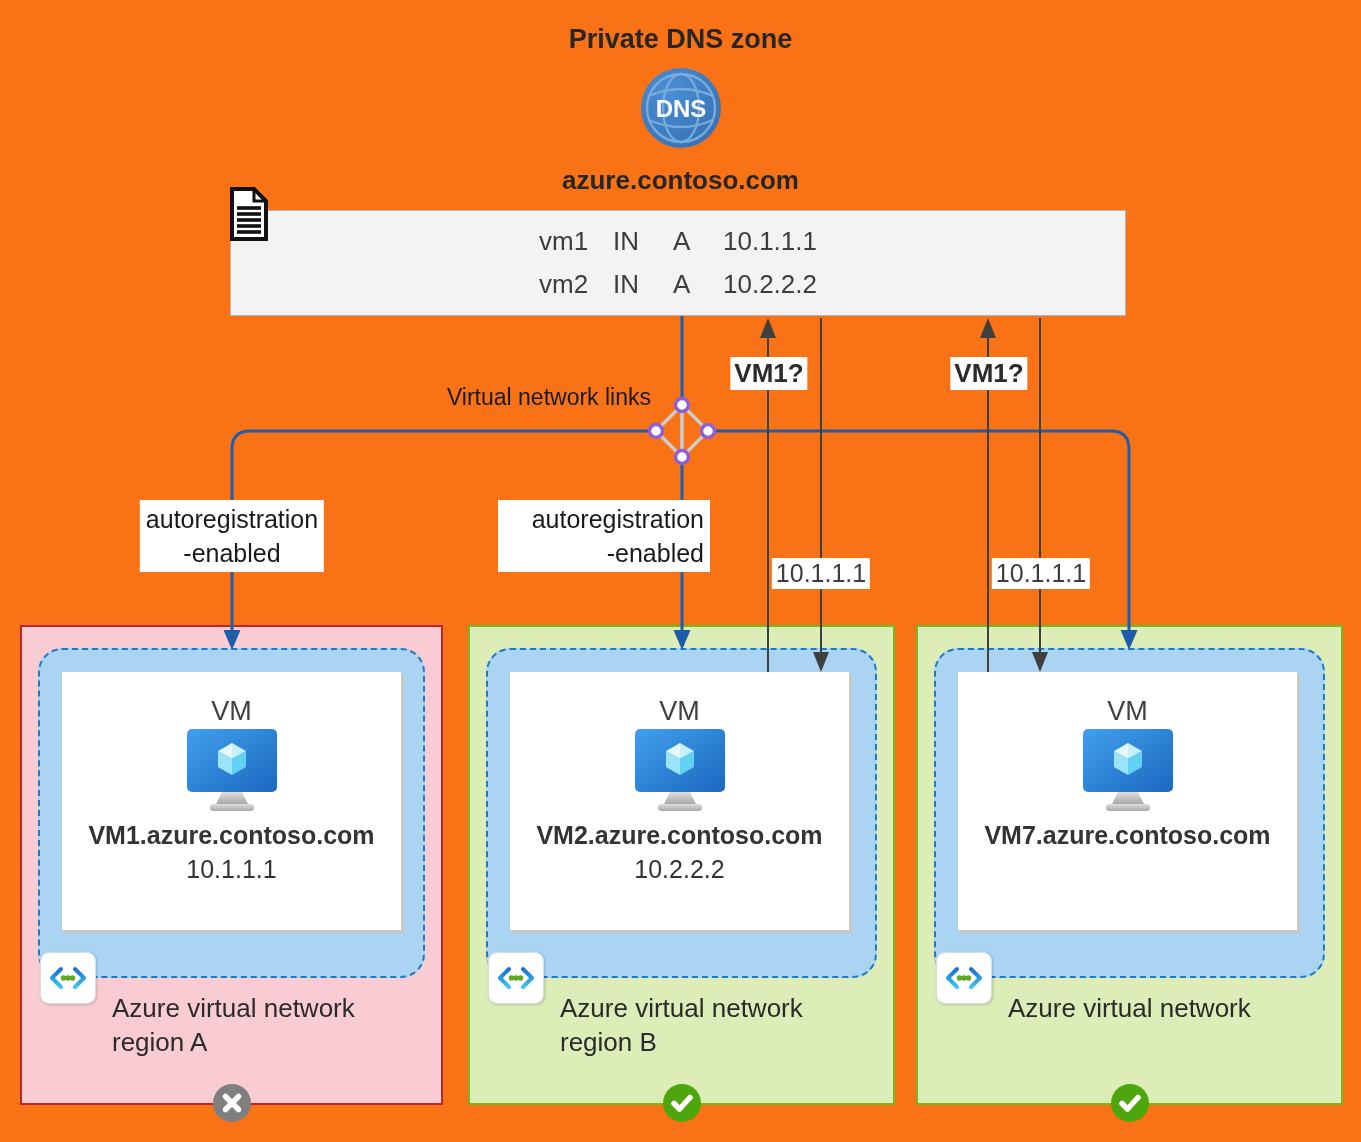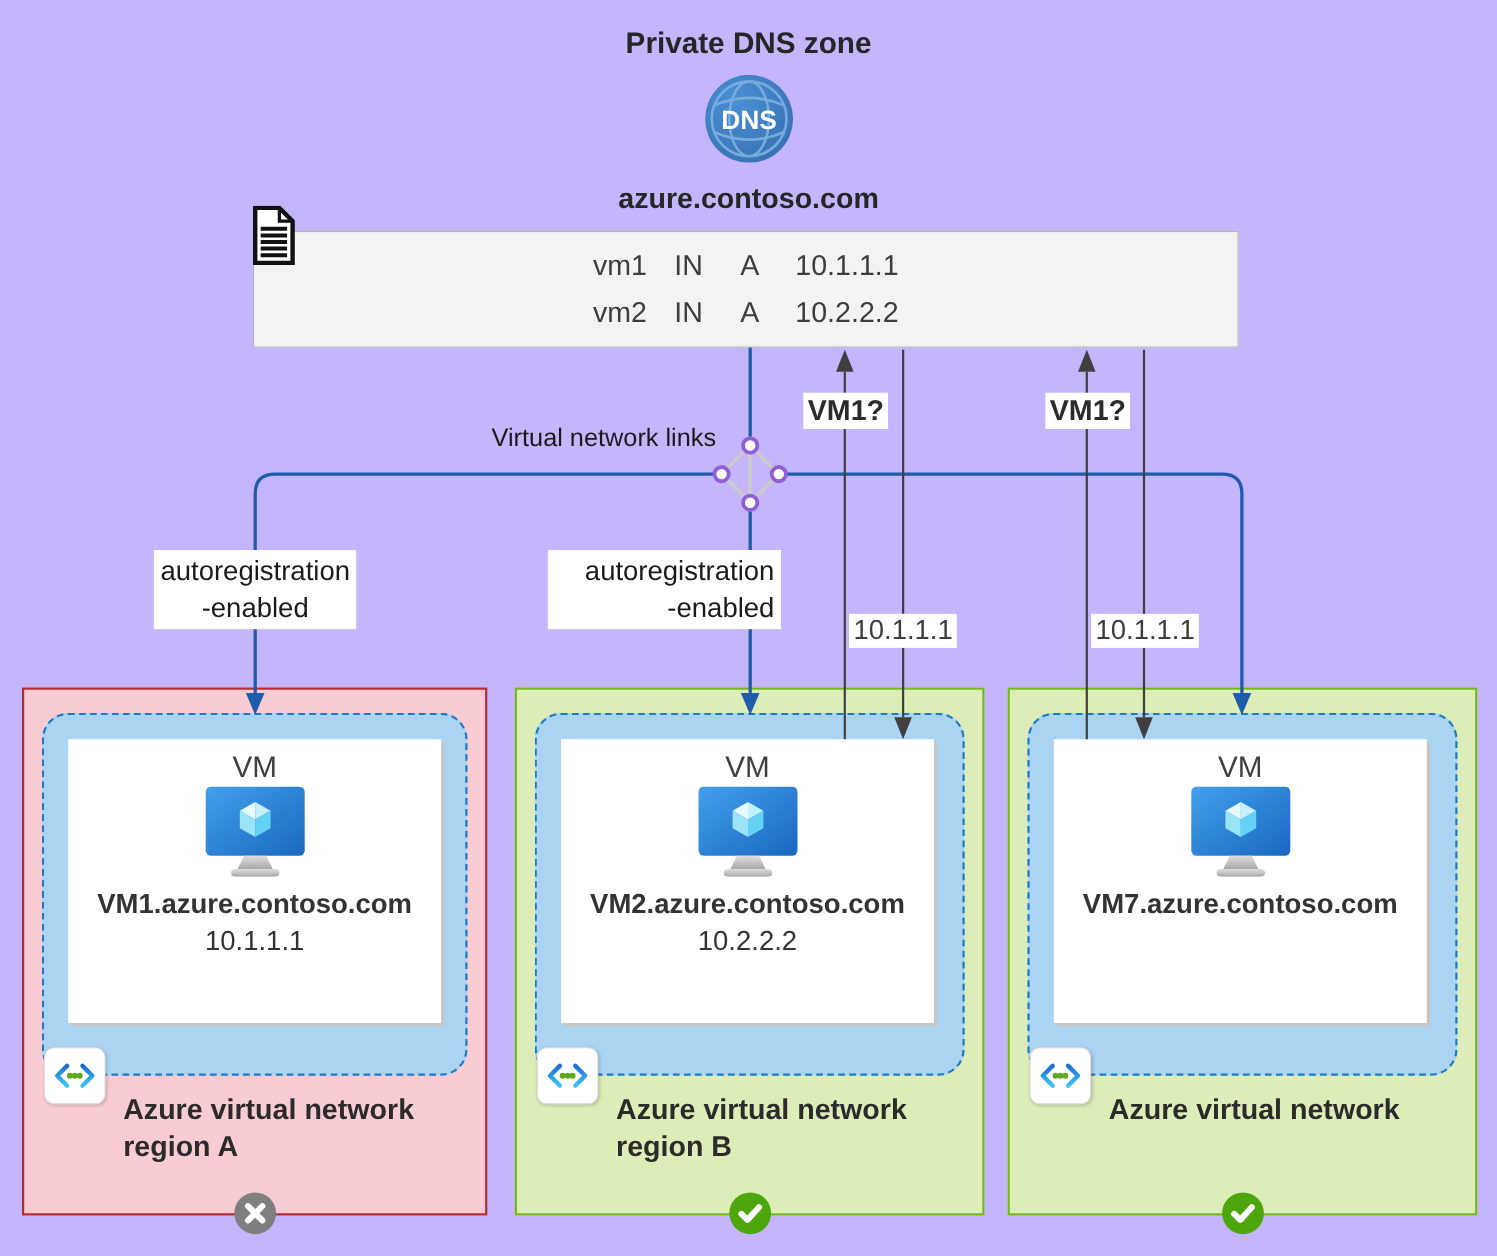--- a/index.html
+++ b/index.html
@@ -1,17 +1,17 @@
 <!DOCTYPE html>
 <html><head>
 <meta charset="utf-8">
 <style>
   * { box-sizing: border-box; margin: 0; padding: 0; }
   body { background: #fff; font-family: "Liberation Sans", sans-serif; }
-  .canvas { position: relative; width: 1361px; height: 1142px; background: #c4b5fd; overflow: hidden; }
+  .canvas { position: relative; width: 1361px; height: 1142px; background: #f97316; overflow: hidden; }
 
   .title { position: absolute; top: 24px; left: 0; width: 100%; text-align: center;
            font-size: 27px; font-weight: bold; color: #262626; }
   .dns-icon { position: absolute; left: 641px; top: 68px; width: 80px; height: 80px; }
   .zone-name { position: absolute; top: 165px; left: 0; width: 100%; text-align: center;
                font-size: 26px; font-weight: bold; color: #262626; }
 
   .record-box { position: absolute; left: 230px; top: 210px; width: 896px; height: 106px;
                 background: #f3f3f3; border: 1px solid #b5b5b5;
                 display: flex; align-items: center; justify-content: center; }
@@ -37,29 +37,29 @@
 
   .region { position: absolute; top: 625px; width: 427px; height: 480px; border: 2px solid; }
   .region-a { left: 20px; width: 423px; background: #f9cbd3; border-color: #b52a31; }
   .region-b { left: 468px; background: #ddedb8; border-color: #74b71f; }
   .region-c { left: 916px; background: #ddedb8; border-color: #74b71f; }
 
   .vnet-dashed { position: absolute; left: 16px; top: 21px; right: 16px; height: 330px;
                  background: #abd4f3; border: 2px dashed #1d7ac5; border-radius: 24px; }
   .vm-box { position: absolute; left: 40px; top: 45px; width: 339px; height: 258px; background: #fff;
             box-shadow: 3px 3px 0 #c6c6c6; text-align: center; z-index: 1; }
-  .vm-title { margin-top: 10px; font-size: 27px; color: #3f3f3f; }
+  .vm-title { margin-top: 24px; font-size: 27px; color: #3f3f3f; }
   .vm-svg { margin-top: 2px; }
   .vm-host { font-size: 25px; color: #333; margin-top: 6px; font-weight: bold; }
   .vm-ip { font-size: 25px; color: #333; margin-top: 5px; }
 
   .vnet-chip { position: absolute; left: 18px; top: 325px; width: 56px; height: 52px; background: #fff;
                border: 1px solid #dcdcdc; border-radius: 9px; box-shadow: 1px 1px 3px rgba(0,0,0,.18);
                display: flex; align-items: center; justify-content: center; z-index: 2; }
-  .region-label { position: absolute; left: 90px; top: 364px; font-size: 26px; font-weight: bold;
+  .region-label { position: absolute; left: 90px; top: 364px; font-size: 26px; font-weight: normal;
                   color: #2b2b2b; line-height: 34px; }
   .status { position: absolute; left: 50%; top: 456px; transform: translateX(-50%); z-index: 5; }
 </style>
 </head>
 <body>
 
 <div class="canvas">
 
   <div class="title">Private DNS zone</div>
 

